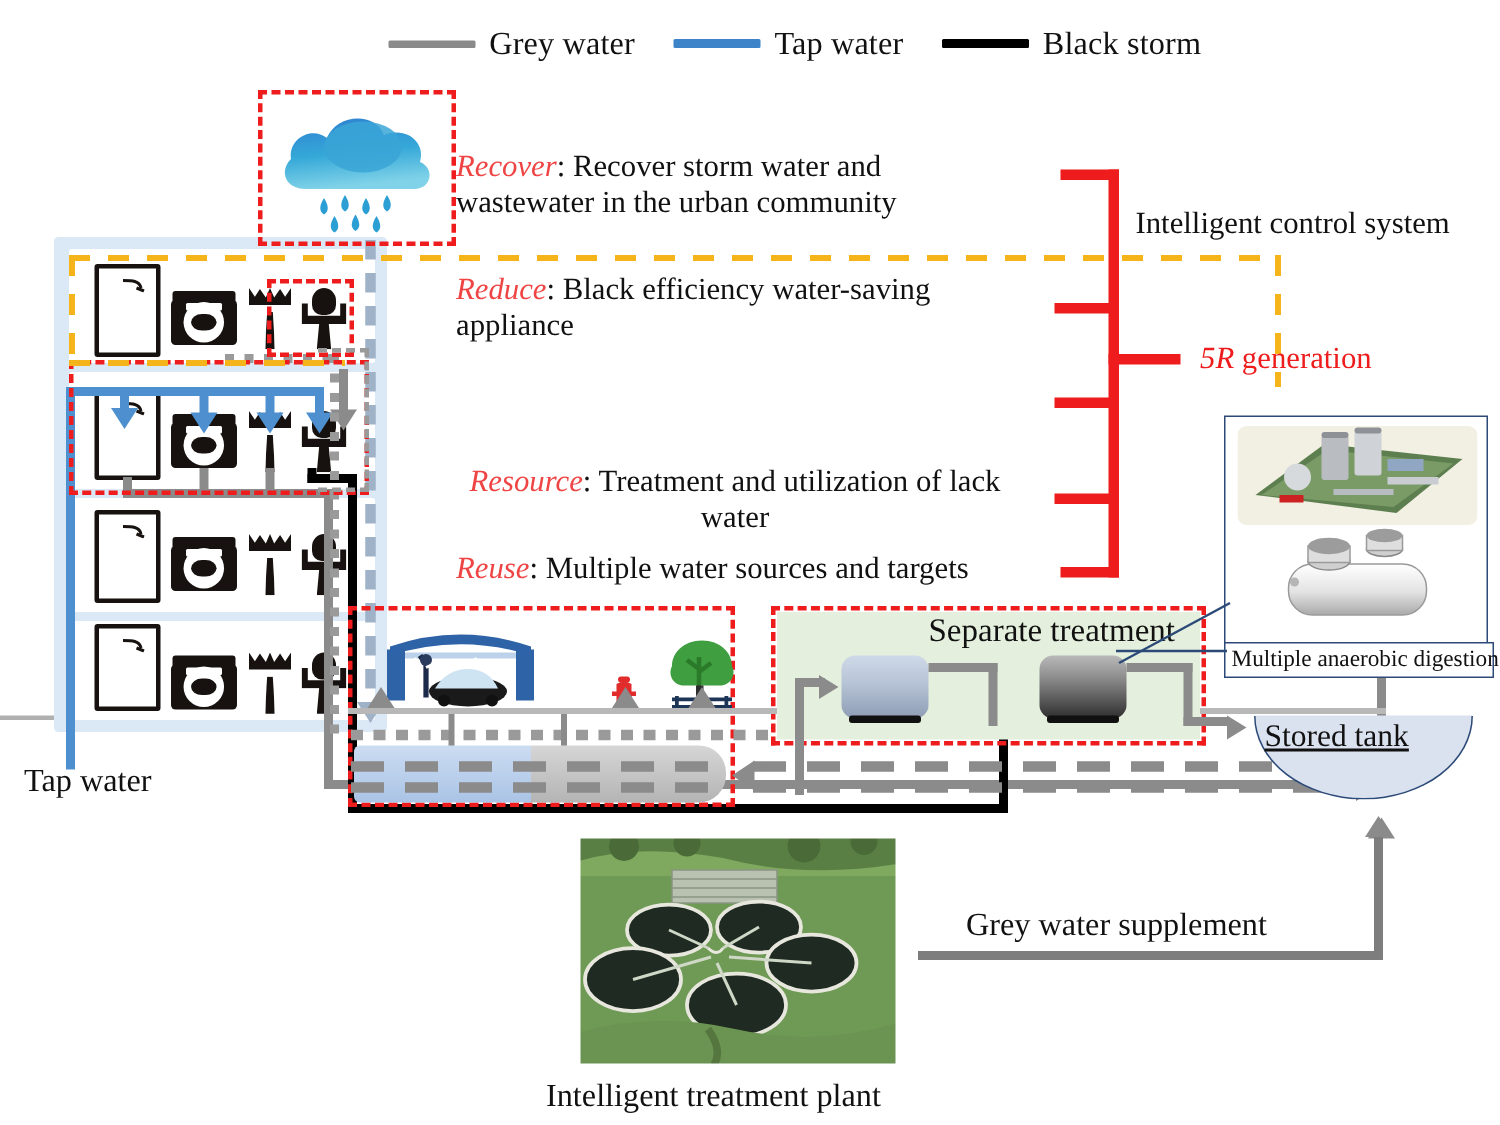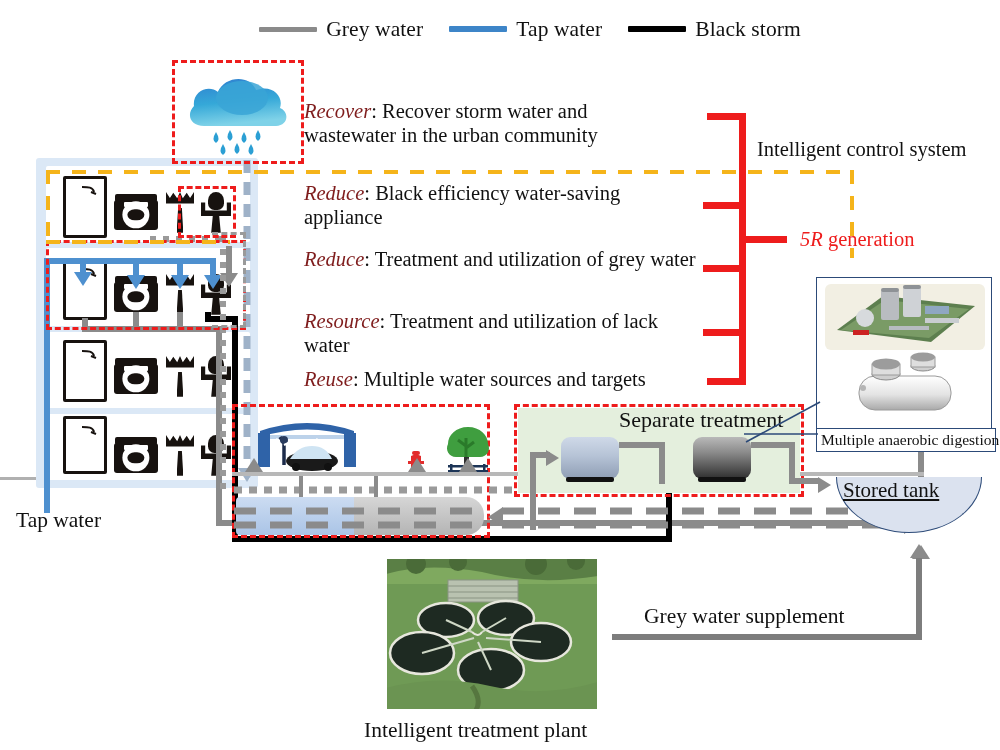--- a/index.html
+++ b/index.html
@@ -95,21 +95,21 @@
     border-top: 9px solid transparent; border-bottom: 9px solid transparent;
     border-left: 14px solid #000;
   }
 
   
   .dash-red    { position:absolute; border: 3.4px dashed #ee1c1c; }
   .dash-greyb  { position:absolute; border: 3px dashed #9a9a9a; }
 
   
   .rtext { position:absolute; font-size: 20.5px; line-height: 1.16; width: 400px; }
-  .rtext .kw { color:#7f1d1d; font-style: italic; margin-top: 20px; }
+  .rtext .kw { color:#ef4444; font-style: italic; margin-top: 20px; }
 
   .label { position:absolute; font-size: 20.5px; white-space: nowrap; }
   .label.red { color:#ee1c1c; }
 
   
   .br { position:absolute; background:#ee1c1c; }
 
   
   .od { position:absolute; }
 
@@ -347,24 +347,21 @@
        background: repeating-linear-gradient(90deg,#f5b41a 0 14px, transparent 14px 26px);"></div>
   <div class="od abs" style="left:850px; top:170px; width:4px; height:88px;
        background: repeating-linear-gradient(180deg,#f5b41a 0 14px, transparent 14px 26px);"></div>
 
   <div class="rtext" style="left:304px; top:100px; width:380px;">
     <span class="kw">Recover</span><span>: Recover storm water and wastewater in the urban community</span>
   </div>
   <div class="rtext" style="left:304px; top:182px; width:370px;">
     <span class="kw">Reduce</span><span>: Black efficiency water-saving appliance</span>
   </div>
-  <div class="rtext" style="left:304px; top:248px; width:400px;">
-    <span class="kw">Reduce</span><span>: Treatment and utilization of grey water</span>
-  </div>
-  <div class="rtext" style="left:304px; top:310px; width:372px;">
+  <div class="rtext" style="left:304px; top:310px; width:372px;text-align:center;">
     <span class="kw">Resource</span><span>: Treatment and utilization of lack water</span>
   </div>
   <div class="rtext" style="left:304px; top:368px; width:400px;">
     <span class="kw">Reuse</span><span>: Multiple water sources and targets</span>
   </div>
 
   <div class="br" style="left:739px; top:113px; width:7px; height:272px;"></div>
   <div class="br" style="left:707px; top:113px; width:39px; height:7px;"></div>
   <div class="br" style="left:703px; top:202px; width:43px; height:7px;"></div>
   <div class="br" style="left:703px; top:265px; width:43px; height:7px;"></div>

